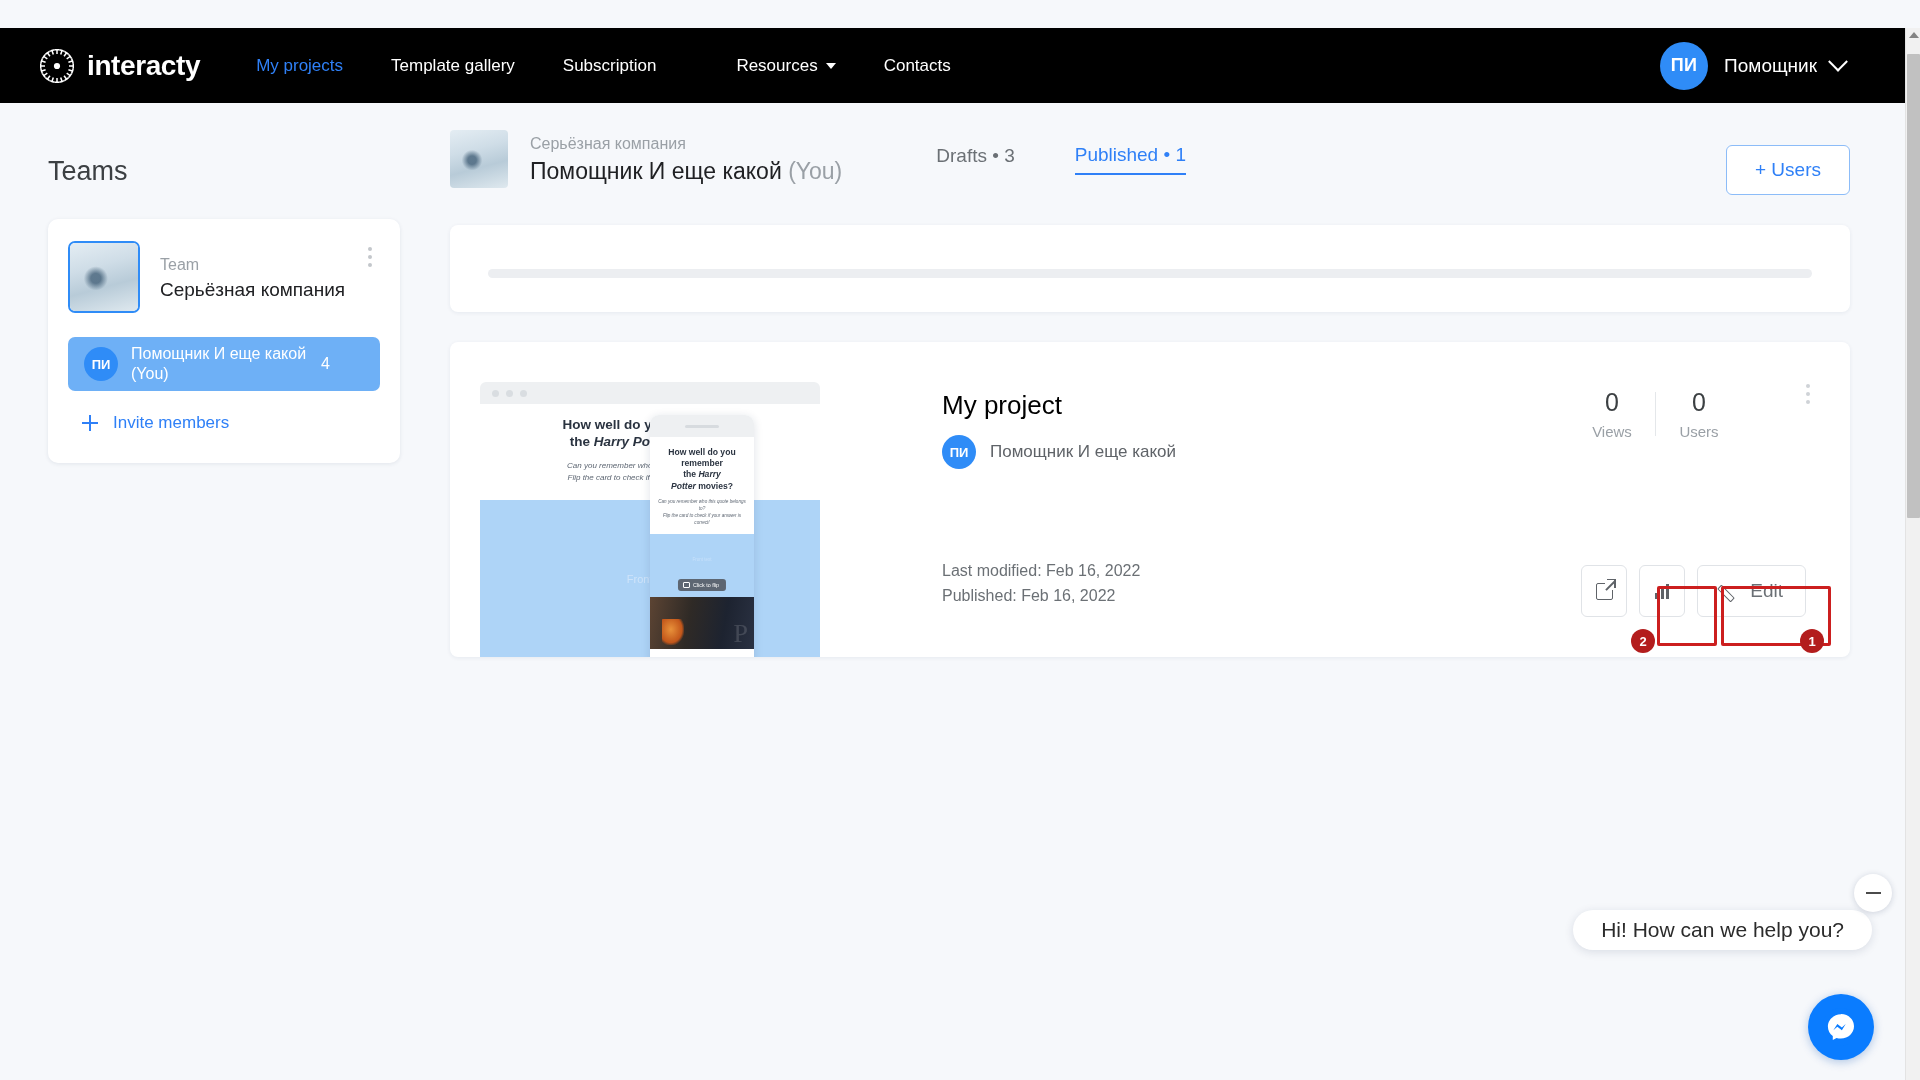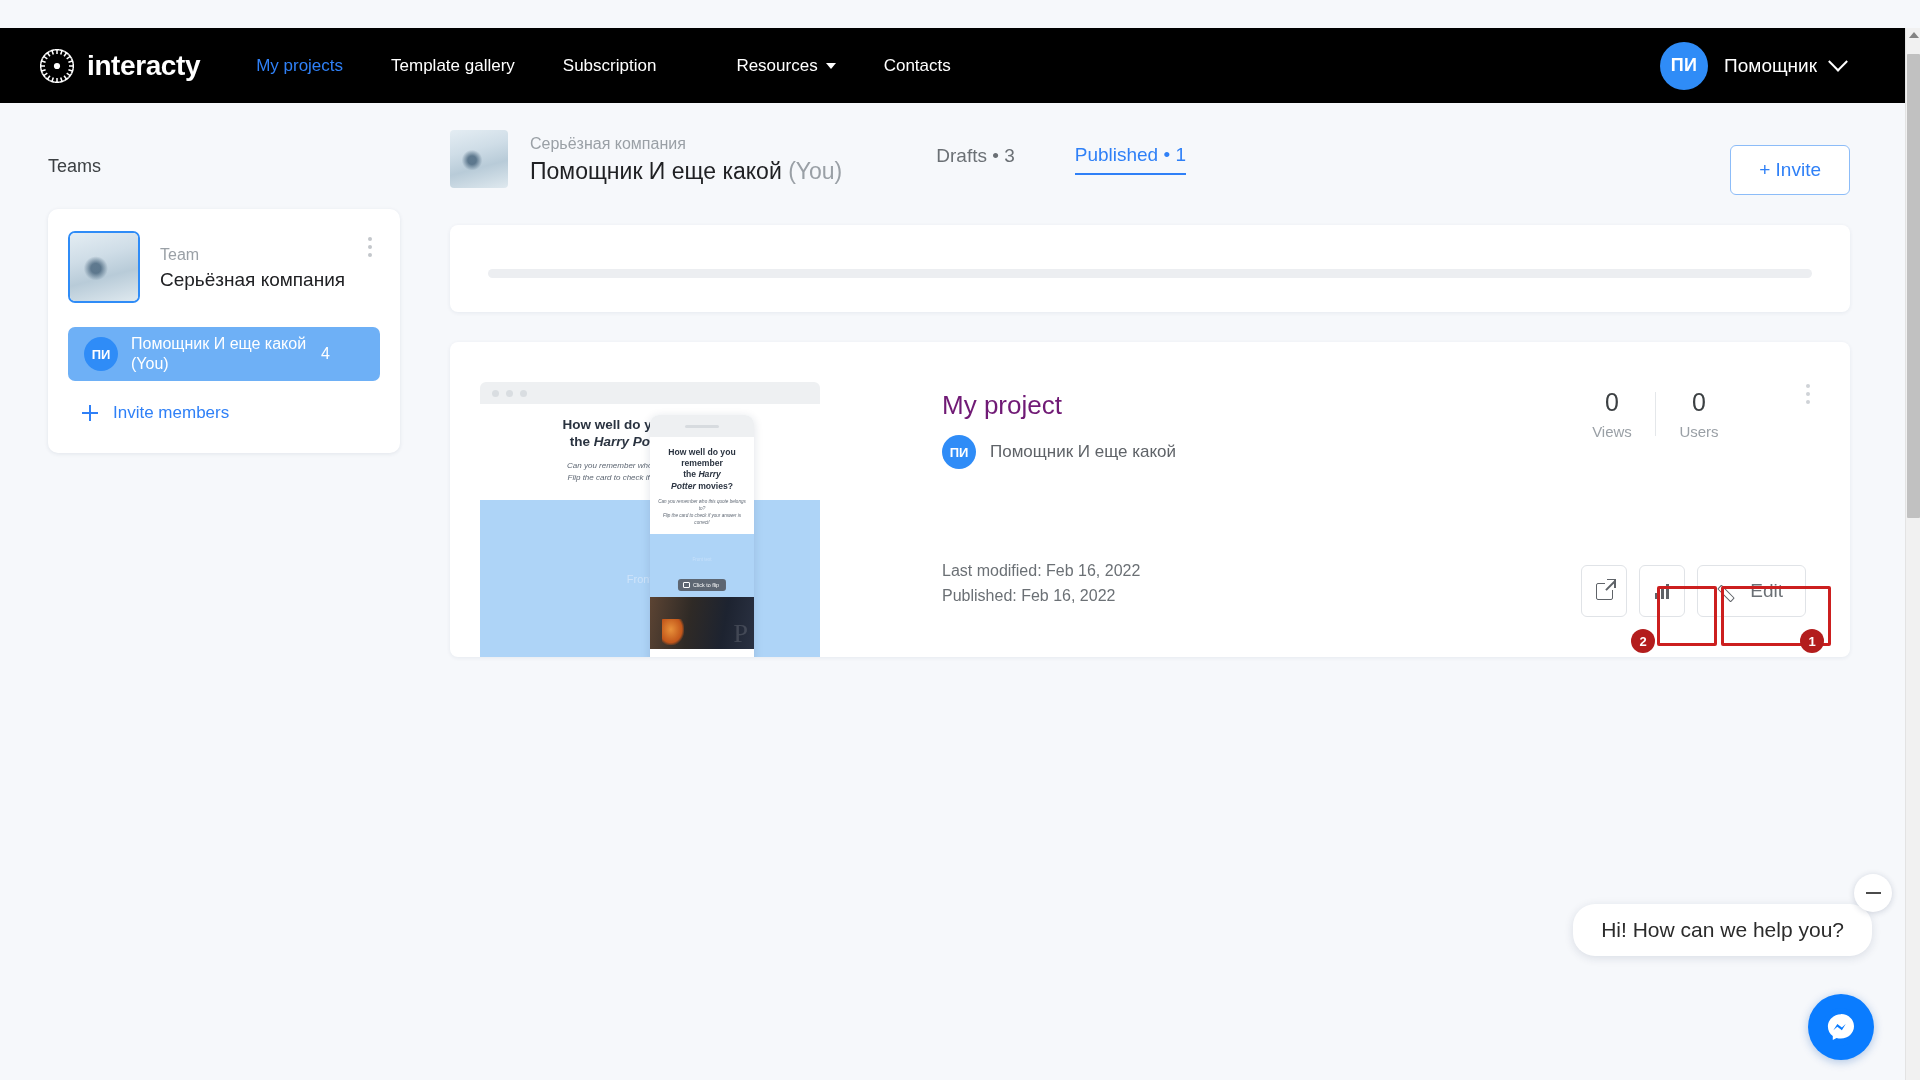--- a/index.html
+++ b/index.html
@@ -60,21 +60,21 @@
     border-left: 5px solid transparent; border-right: 5px solid transparent;
     border-bottom: 6px solid #848484;
   }
   .sb-thumb {
     position: absolute; top: 26px; left: 1px; width: 13px; height: 464px;
     background: #c1c1c1; border-radius: 1px;
   }
 
   
   .sidebar { position: absolute; left: 48px; top: 128px; width: 352px; }
-  .sidebar-title { font-size: 18px; color: #3c4043; font-weight: 400; }
+  .sidebar-title { font-size: 27px; color: #3c4043; font-weight: 400; }
   .team-card {
     margin-top: 32px; background: #fff; border-radius: 10px;
     box-shadow: 0 1px 4px rgba(20,40,80,.09);
     padding: 22px 20px 30px 20px; position: relative;
   }
   .team-row { display: flex; align-items: center; }
   .team-thumb {
     width: 72px; height: 72px; border-radius: 7px; border: 2px solid #2f8cf7;
     overflow: hidden; flex: 0 0 auto;
   }
@@ -199,21 +199,21 @@
     content:""; position:absolute; left:12%; top:42%; width:22px; height:26px;
     background: radial-gradient(ellipse at 40% 40%, #e8913a 0%, #c2561a 60%, rgba(0,0,0,0) 75%);
   }
   .ph-photo:after {
     content:"P"; position:absolute; right:6px; bottom:0px; color:rgba(255,255,255,.14);
     font-family:"Liberation Serif", serif; font-size:26px;
   }
 
   
   .card-info { position: absolute; left: 492px; top: 48px; }
-  .card-title { font-size: 26px; color: #701a75; font-weight: 400; }
+  .card-title { font-size: 26px; color: #000000; font-weight: 400; }
   .card-author { display:flex; align-items:center; margin-top: 14px; }
   .card-author .nm { font-size: 17px; color: #5f6368; margin-left: 14px; }
 
   .stats { position: absolute; right: 108px; top: 46px; display:flex; align-items:stretch;}
   .stat { width: 86px; text-align:center; }
   .stat .num { font-size: 25px; color: #3c4043; }
   .stat .lbl { font-size: 15px; color: #9aa0a6; margin-top: 6px; }
   .stat-div { width:1px; background:#e4e7ea; margin: 4px 0; }
 
   .card-dates { position: absolute; left: 492px; bottom: 48px; font-size: 16px; color:#6b7075; line-height: 1.55;}
@@ -248,22 +248,22 @@
   
   .annot { position:absolute; border:3px solid #cc1f1f; border-radius:2px; }
   .annot-badge {
     position:absolute; width:24px; height:24px; border-radius:50%;
     background:#b31d1d; color:#fff; font-size:13px; font-weight:700;
     display:flex; align-items:center; justify-content:center;
   }
 
   
   .chat-bubble {
-    position:absolute; right: 48px; bottom: 152px; background:#fff;
-    border-radius: 22px; padding: 14px 28px; font-size: 21px; color:#2b2b2b;
+    position:absolute; right: 48px; bottom: 158px; background:#fff;
+    border-radius: 22px; padding: 8px 28px; font-size: 21px; color:#2b2b2b;
     box-shadow: 0 2px 10px rgba(20,40,80,.13); white-space: nowrap;
   }
   .chat-min {
     position:absolute; right: 28px; bottom: 196px; width: 38px; height: 38px;
     border-radius:50%; background:#fff; box-shadow: 0 1px 6px rgba(20,40,80,.18);
     display:flex; align-items:center; justify-content:center; cursor:pointer;
   }
   .chat-min i { width:15px; height:2px; background:#4b4b4b; display:block;}
   .chat-fab {
     position:absolute; right: 46px; bottom: 48px; width: 66px; height: 66px;
@@ -494,21 +494,21 @@
         <div class="ph-company">Серьёзная компания</div>
         <div class="ph-owner">
           <span>Помощник И еще какой</span>
           <span class="you">(You)</span>
         </div>
       </div>
       <div class="tabs">
         <div class="tab">Drafts • 3</div>
         <div class="tab active">Published • 1</div>
       </div>
-      <button class="create-btn">+ Invite</button>
+      <button class="create-btn">+ Users</button>
     </div>
 
     <div class="views-card">
       <div class="views-bar"></div>
     </div>
 
     <div class="proj-card">
 
       <div class="card-kebab">
         <i></i>

